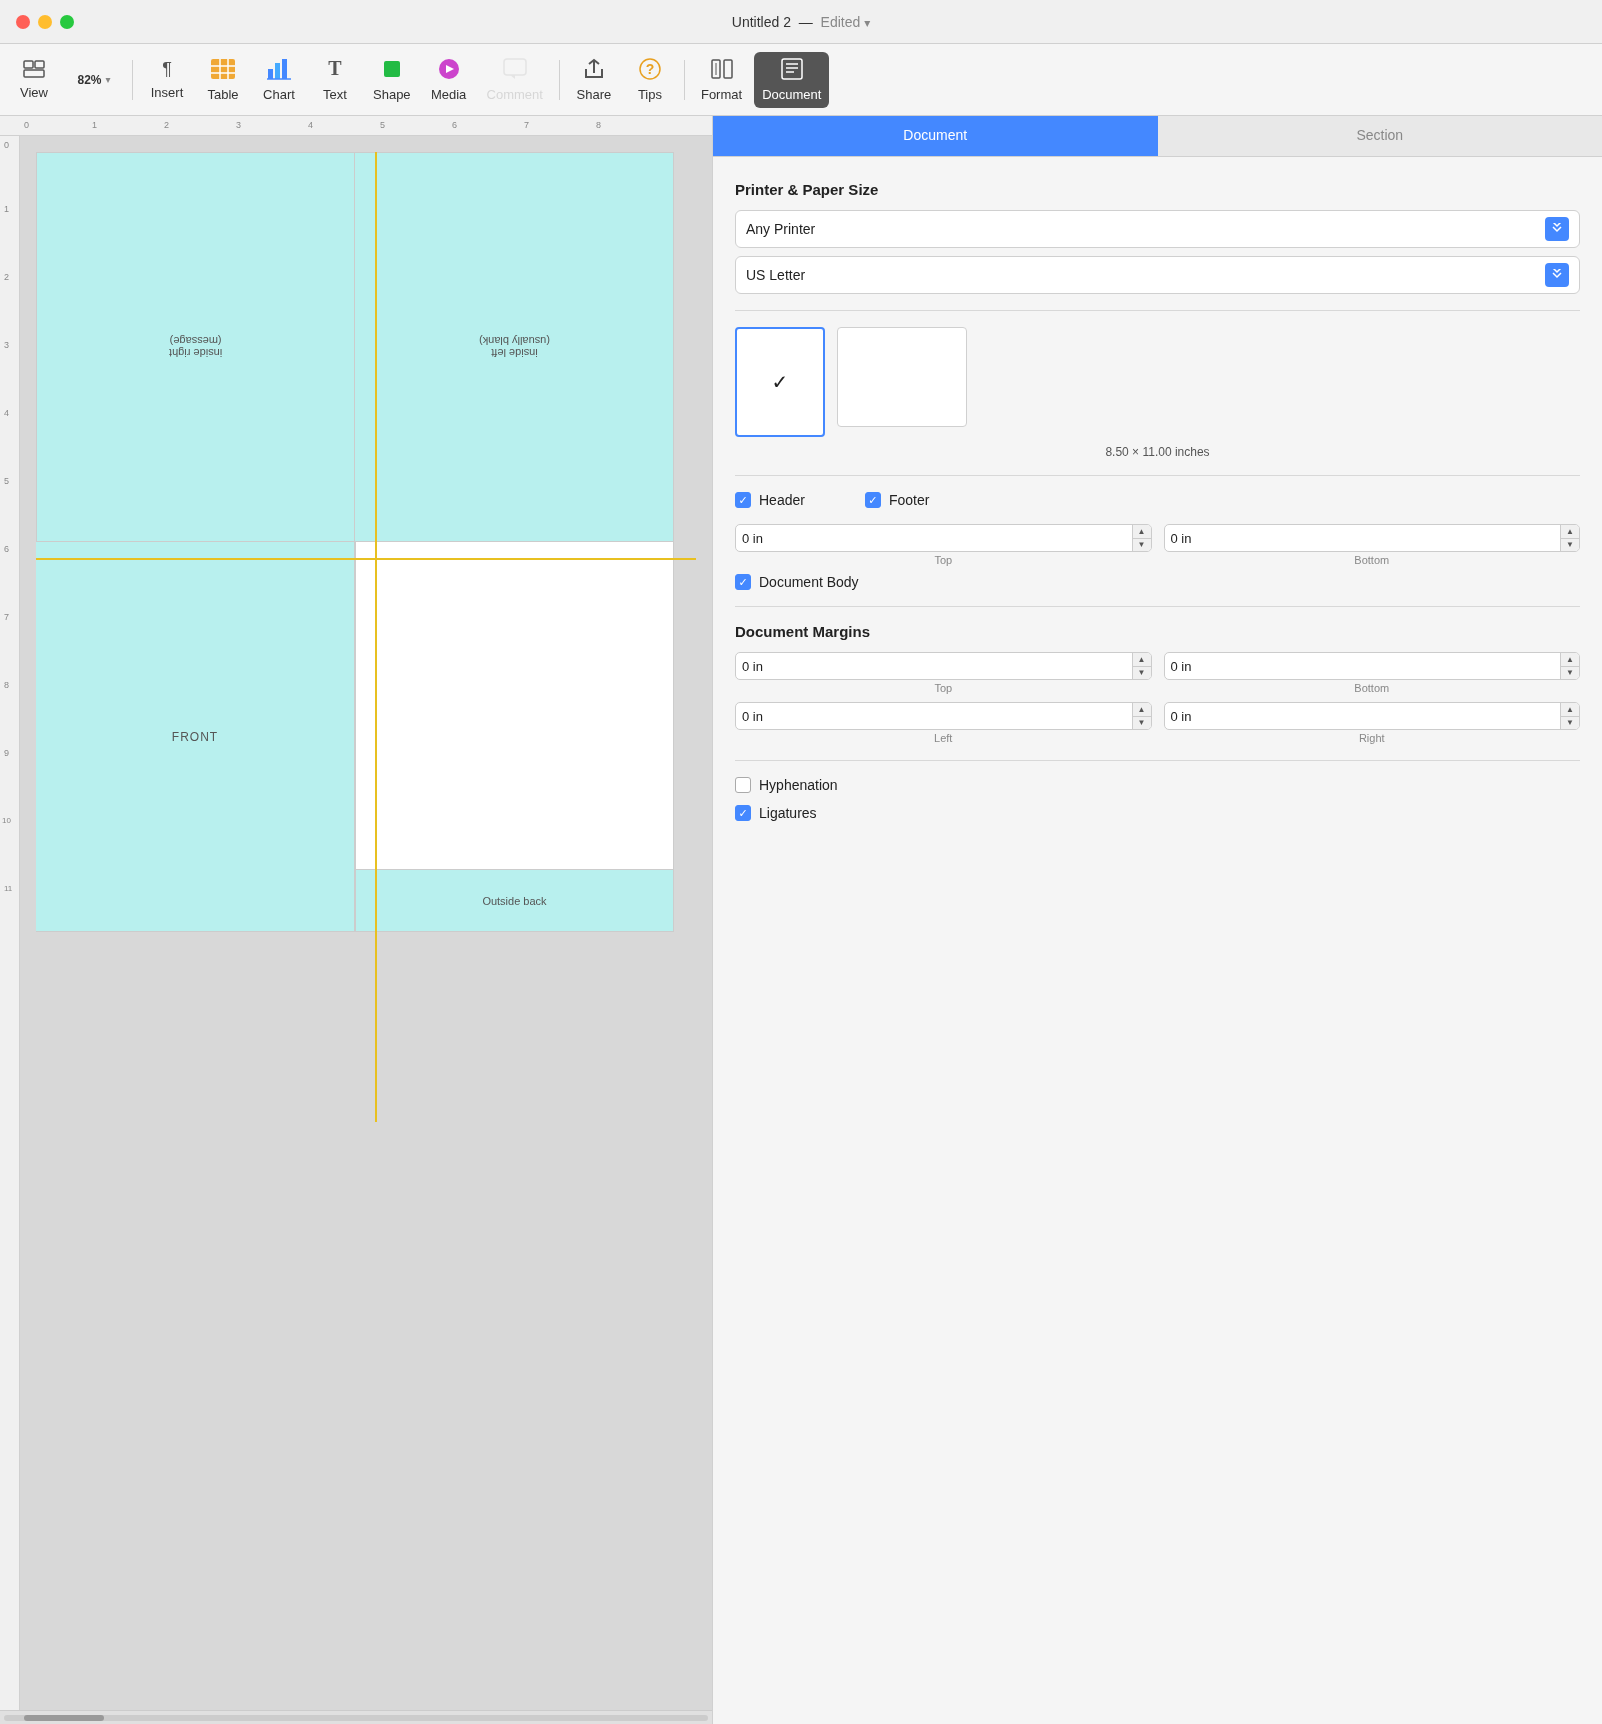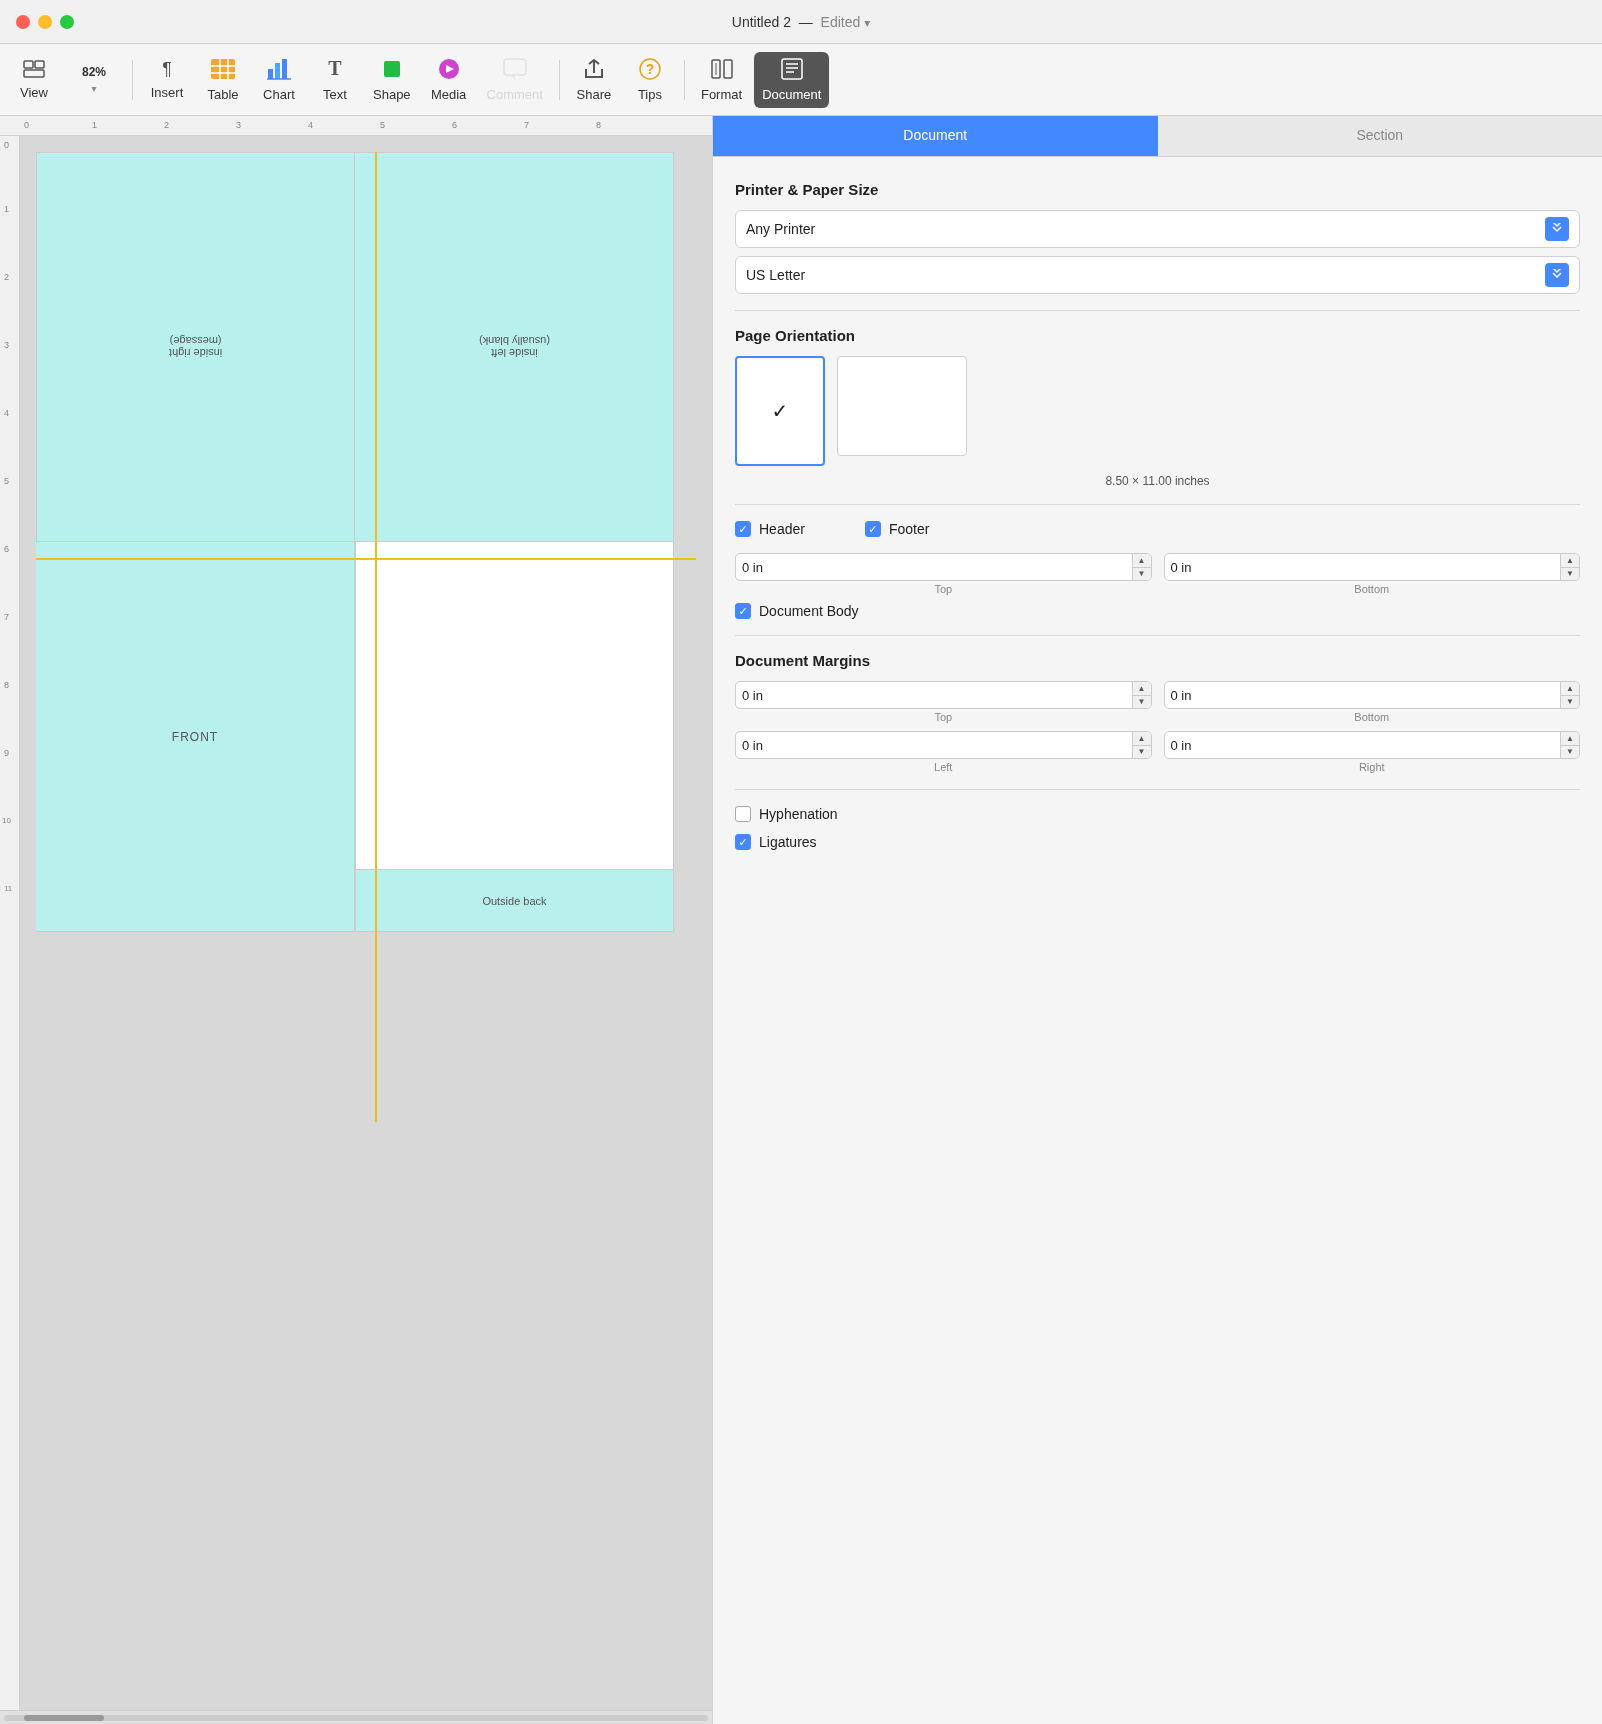--- a/index.html
+++ b/index.html
@@ -83,21 +83,21 @@
     .icon-shape { color: #22bb44; }
     .icon-media { color: #cc44cc; }
     .icon-comment { color: #aaa; }
     .icon-share { color: #555; }
     .icon-tips { color: #e8a020; }
     .icon-format { color: #555; }
 
     .zoom-btn {
       display: flex; align-items: center; gap: 4px;
       padding: 4px 8px; border-radius: 6px; cursor: pointer; height: 56px;
-      flex-direction: column; justify-content: center; min-width: 60px;
+      justify-content: center; min-width: 60px;
     }
 
     
     .main {
       display: flex;
       height: calc(1724px - 44px - 72px);
     }
 
     
     .canvas-area {
@@ -657,21 +657,20 @@
                 <path d="M2 4 L6 8 L10 4" stroke="white" stroke-width="1.5" fill="none"></path>
                 <path d="M2 1 L6 5 L10 1" stroke="white" stroke-width="1.5" fill="none" transform="translate(0,-2)"></path>
               </svg>
           </div>
         </div>
       </div>
 
       <div class="panel-divider"></div>
 
       <div class="orientation-section">
-        <div class="section-label">Page Orientation</div>
         <div class="orientation-boxes">
 
           <div class="orient-box selected" style="width:90px;height:110px;">
             <span class="orient-checkmark">✓</span>
           </div>
 
           <div class="orient-box orient-landscape" style="width:130px;height:100px;">
           </div>
         </div>
         <div class="orient-size-label">8.50 × 11.00 inches</div>

